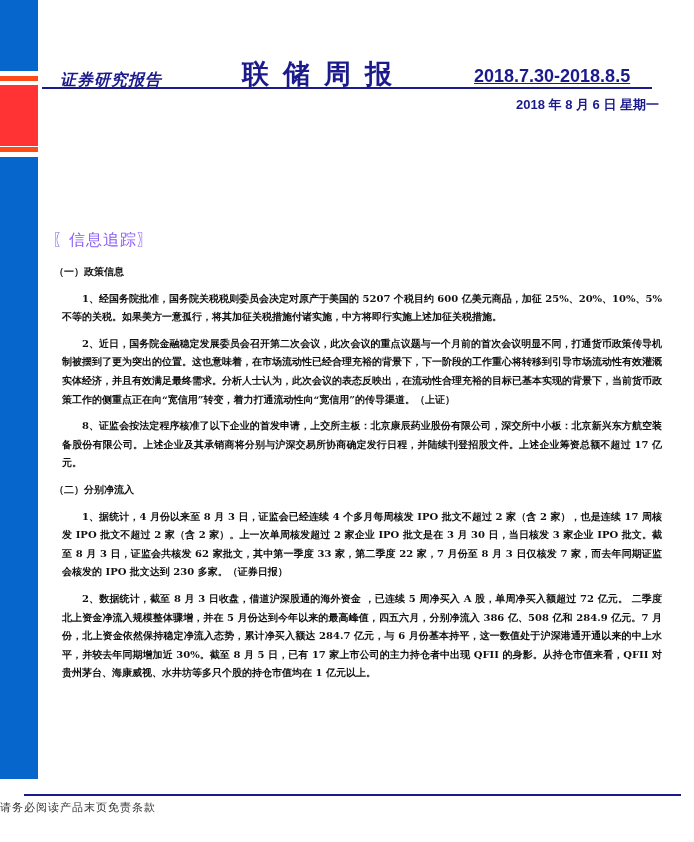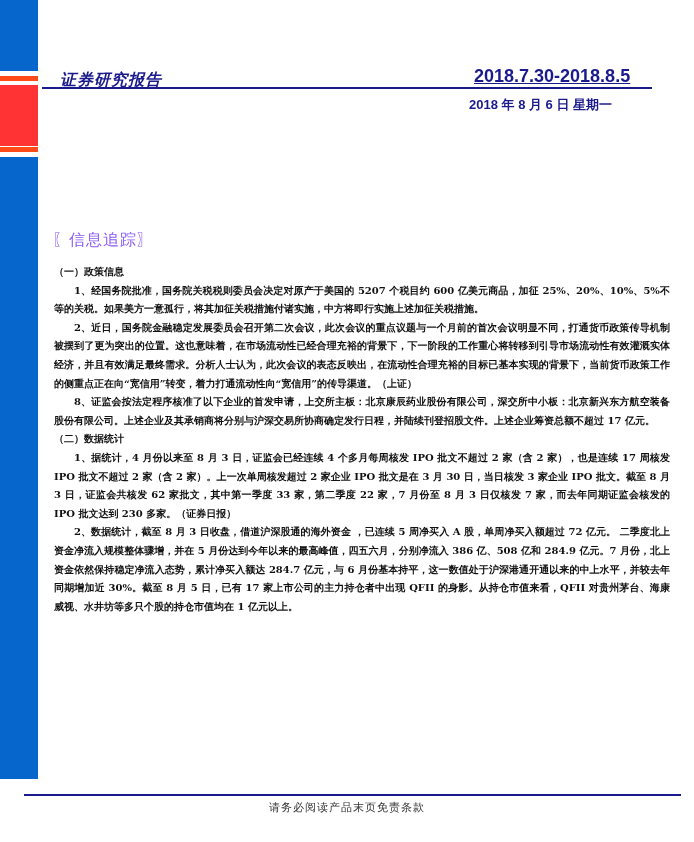--- a/index.html
+++ b/index.html
@@ -10,56 +10,57 @@
   .sb-orange-1 { top: 76px; height: 5px; background: #ff4a1a; }
   .sb-red { top: 85px; height: 61px; background: #ff3333; }
   .sb-orange-2 { top: 147px; height: 5px; background: #ff4a1a; }
   .sb-blue-main { top: 157px; height: 622px; background: #0766cc; }
 
   .header { position: absolute; left: 42px; top: 56px; width: 610px; height: 32px; }
   .report-type { position: absolute; left: 18px; top: 14px; font-size: 16px; font-weight: bold; color: #1a1a8c; letter-spacing: 1px; font-style: italic; }
   .report-title { position: absolute; left: 200px; top: 0px; font-size: 27px; font-weight: bold; color: #1a1a8c; letter-spacing: 14px; }
   .period { position: absolute; left: 432px; top: 10px; font-family: Liberation Sans, sans-serif; font-size: 18px; color: #1a1a8c; font-weight: bold; text-decoration: underline; }
   .header-rule { position: absolute; left: 42px; top: 87px; width: 610px; height: 2px; background: #1a1a8c; }
-  .date-line { position: absolute; left: 469px; top: 96px; font-family: "Liberation Sans", sans-serif; font-size: 13px; font-weight: bold; color: #1a1a8c; }
+  .date-line { position: absolute; left: 516px; top: 96px; font-family: "Liberation Sans", sans-serif; font-size: 13px; font-weight: bold; color: #1a1a8c; }
 
   .section-title { position: absolute; left: 52px; top: 230px; font-size: 16px; font-weight: normal; color: #8b5cf6; letter-spacing: 1px; }
 
   .content { position: absolute; left: 54px; top: 263px; width: 616px; font-size: 10px; line-height: 18.6px; color: #111; font-weight: bold; }
-  .content p { margin: 0; text-align: justify; }
+  .content p { margin: 8px; text-align: justify; }
   .content .sub { margin: 0; }
   .indent { text-indent: 2em; }
 
   .footer-rule { position: absolute; left: 24px; top: 794px; width: 657px; height: 2px; background: #1a1a8c; }
-  .footer-note { position: absolute; left: 0; top: 800px; width: 694px; text-align: center; font-size: 11px; color: #333; letter-spacing: 1px; }
+  .footer-note { position: absolute; left: 0; top: 800px; width: 694px; text-align: left; font-size: 11px; color: #333; letter-spacing: 1px; }
 </style>
 </head>
 <body>
 
 <div class="sidebar">
   <div class="sb sb-blue-top"></div>
   <div class="sb sb-orange-1"></div>
   <div class="sb sb-red"></div>
   <div class="sb sb-orange-2"></div>
   <div class="sb sb-blue-main"></div>
 </div>
 
 <div class="header">
   <div class="report-type">证券研究报告</div>
+  <div class="report-title">联储周报</div>
   <div class="period">2018.7.30-2018.8.5</div>
 </div>
 <div class="header-rule"></div>
 <div class="date-line">2018 年 8 月 6 日  星期一</div>
 
 <div class="section-title">〖信息追踪〗</div>
 
 <div class="content">
   <p class="sub">（一）政策信息</p>
   <p class="indent">1、经国务院批准，国务院关税税则委员会决定对原产于美国的 5207 个税目约 600 亿美元商品，加征 25%、20%、10%、5%不等的关税。如果美方一意孤行，将其加征关税措施付诸实施，中方将即行实施上述加征关税措施。</p>
   <p class="indent">2、近日，国务院金融稳定发展委员会召开第二次会议，此次会议的重点议题与一个月前的首次会议明显不同，打通货币政策传导机制被摆到了更为突出的位置。这也意味着，在市场流动性已经合理充裕的背景下，下一阶段的工作重心将转移到引导市场流动性有效灌溉实体经济，并且有效满足最终需求。分析人士认为，此次会议的表态反映出，在流动性合理充裕的目标已基本实现的背景下，当前货币政策工作的侧重点正在向“宽信用”转变，着力打通流动性向“宽信用”的传导渠道。（上证）</p>
   <p class="indent">8、证监会按法定程序核准了以下企业的首发申请，上交所主板：北京康辰药业股份有限公司，深交所中小板：北京新兴东方航空装备股份有限公司。上述企业及其承销商将分别与沪深交易所协商确定发行日程，并陆续刊登招股文件。上述企业筹资总额不超过 17 亿元。</p>
-  <p class="sub">（二）数据统计</p>
+  <p class="sub">（二）分别净流入</p>
   <p class="indent">1、据统计，4 月份以来至 8 月 3 日，证监会已经连续 4 个多月每周核发 IPO 批文不超过 2 家（含 2 家），也是连续 17 周核发 IPO 批文不超过 2 家（含 2 家）。上一次单周核发超过 2 家企业 IPO 批文是在 3 月 30 日，当日核发 3 家企业 IPO 批文。截至 8 月 3 日，证监会共核发 62 家批文，其中第一季度 33 家，第二季度 22 家，7 月份至 8 月 3 日仅核发 7 家，而去年同期证监会核发的 IPO 批文达到 230 多家。（证券日报）</p>
   <p class="indent">2、数据统计，截至 8 月 3 日收盘，借道沪深股通的海外资金 ，已连续 5 周净买入 A 股，单周净买入额超过 72 亿元。 二季度北上资金净流入规模整体骤增，并在 5 月份达到今年以来的最高峰值，四五六月，分别净流入 386 亿、508 亿和 284.9 亿元。7 月份，北上资金依然保持稳定净流入态势，累计净买入额达 284.7 亿元，与 6 月份基本持平，这一数值处于沪深港通开通以来的中上水平，并较去年同期增加近 30%。截至 8 月 5 日，已有 17 家上市公司的主力持仓者中出现 QFII 的身影。从持仓市值来看，QFII 对贵州茅台、海康威视、水井坊等多只个股的持仓市值均在 1 亿元以上。</p>
 </div>
 
 <div class="footer-rule"></div>
 <div class="footer-note">请务必阅读产品末页免责条款</div>
 
 </body></html>

